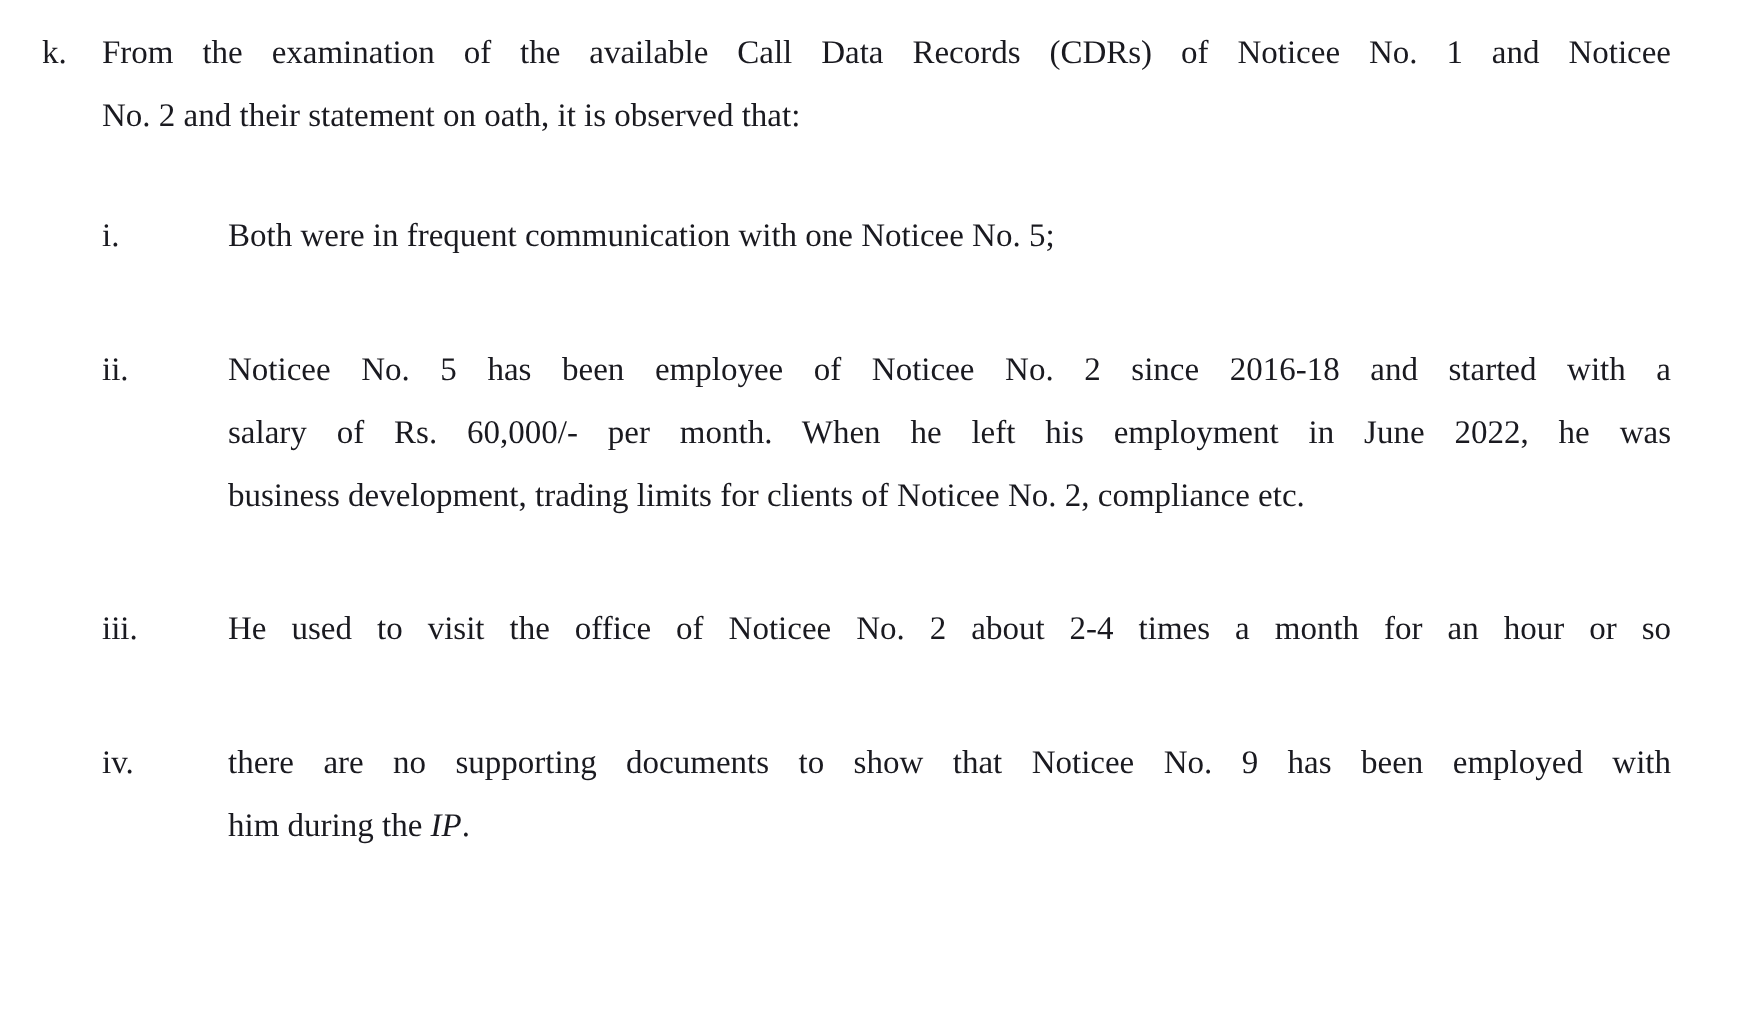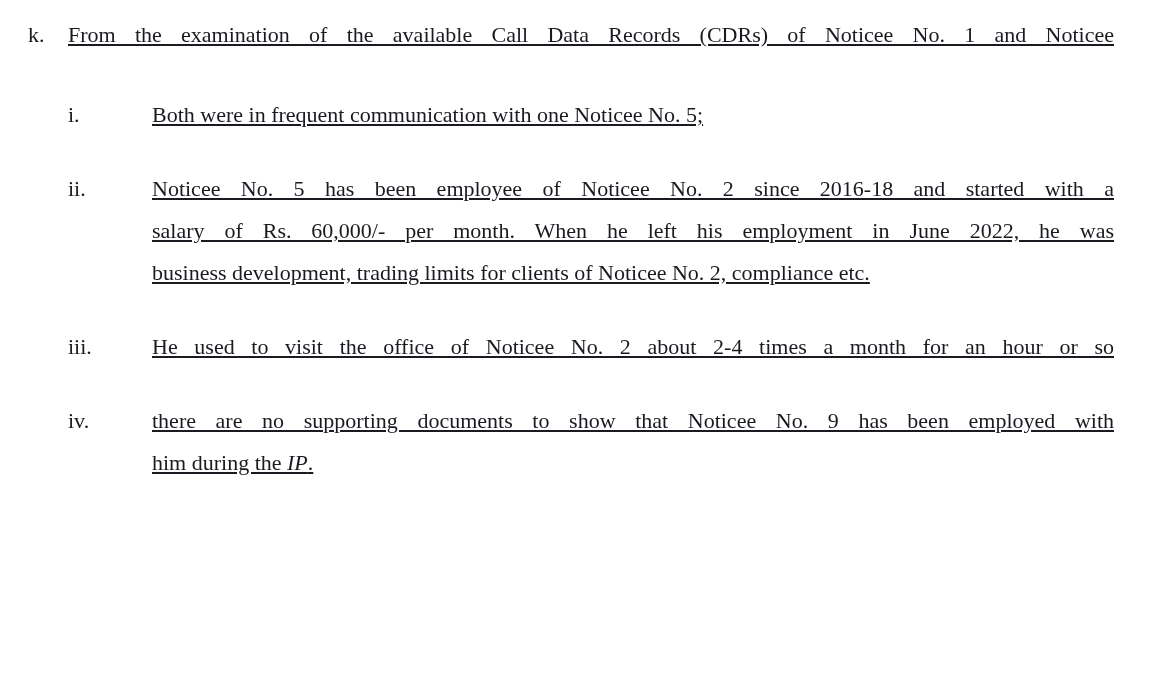--- a/index.html
+++ b/index.html
@@ -25,39 +25,40 @@
     width: 1086px;
   }
   .sub-item {
     margin-left: 68px;
     width: 1046px;
   }
   .marker { flex: 0 0 auto; }
   .clause-k .marker { width: 40px; }
   .sub-item .marker { width: 84px; }
   .body-text { flex: 1 1 auto; min-width: 0; }
-  .line { text-align: left; text-decoration: underline; }
+  .line { text-align: left; }
   .line.just {
     text-align: justify;
     text-align-last: justify;
     text-justify: inter-word;
   }
   .mt-first { margin-top: 38px; }
-  .mt { margin-top: 32px; }
+  .mt { margin-top: 47px; }
   .ital { font-style: italic; }
 </style>
 </head>
 <body style="background: rgb(255, 255, 255); color: rgb(26, 26, 32);">
 
 <div class="page">
 
   <div class="clause clause-k">
     <div class="marker">k.</div>
     <div class="body-text">
       <div class="line just">From the examination of the available Call Data Records (CDRs) of Noticee No. 1 and Noticee</div>
+      <div class="line">No. 2 and their statement on oath, it is observed that:</div>
     </div>
   </div>
 
   <div class="clause sub-item mt-first">
     <div class="marker">i.</div>
     <div class="body-text">
       <div class="line">Both were in frequent communication with one Noticee No. 5;</div>
     </div>
   </div>
 

